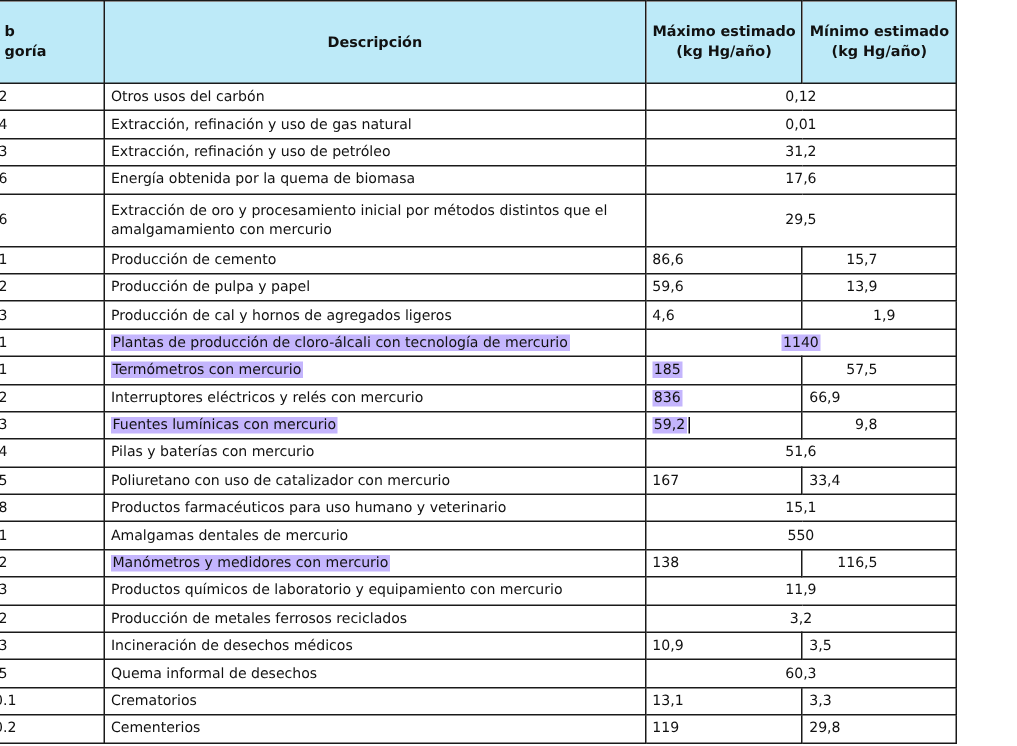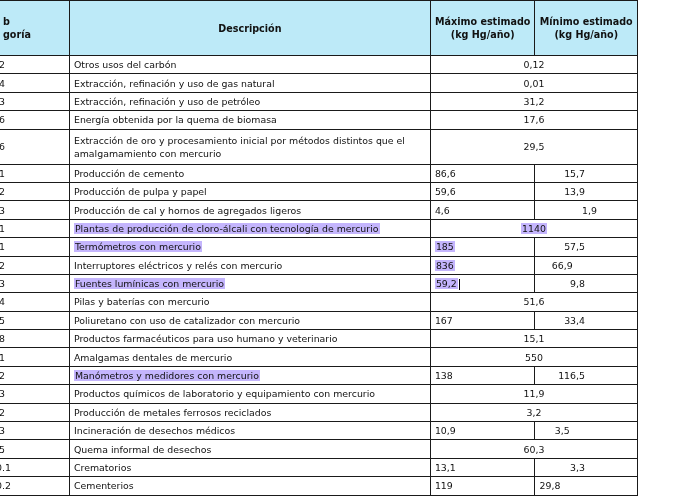--- a/index.html
+++ b/index.html
@@ -99,38 +99,38 @@
       <tr>
         <td class="cat">.1</td>
         <td class=""><span class="hl">Termómetros con mercurio</span></td>
         <td class="num"><span class="hl">185</span></td>
         <td class="num" style="text-align: right; padding-right: 52px;">57,5</td>
       </tr>
       <tr>
         <td class="cat">.2</td>
         <td class=""><span>Interruptores eléctricos y relés con mercurio</span></td>
         <td class="num"><span class="hl">836</span></td>
-        <td class="num" style="text-align: center; padding-right: 52px;">66,9</td>
+        <td class="num" style="text-align: left; padding-right: 52px;">66,9</td>
       </tr>
       <tr>
         <td class="cat">.3</td>
         <td class=""><span class="hl">Fuentes lumínicas con mercurio</span></td>
         <td class="num"><span class="hl">59,2</span><span class="caret"></span></td>
         <td class="num" style="text-align: right; padding-right: 52px;">9,8</td>
       </tr>
       <tr>
         <td class="cat">.4</td>
         <td class=""><span>Pilas y baterías con mercurio</span></td>
         <td colspan="2" class="span"><span>51,6</span></td>
       </tr>
       <tr>
         <td class="cat">.5</td>
         <td class=""><span>Poliuretano con uso de catalizador con mercurio</span></td>
         <td class="num"><span>167</span></td>
-        <td class="num" style="text-align: right; padding-right: 52px;">33,4</td>
+        <td class="num" style="padding-right: 52px;">33,4</td>
       </tr>
       <tr>
         <td class="cat">.8</td>
         <td class=""><span>Productos farmacéuticos para uso humano y veterinario</span></td>
         <td colspan="2" class="span"><span>15,1</span></td>
       </tr>
       <tr>
         <td class="cat">.1</td>
         <td class=""><span>Amalgamas dentales de mercurio</span></td>
         <td colspan="2" class="span"><span>550</span></td>
@@ -148,32 +148,32 @@
       </tr>
       <tr>
         <td class="cat">.2</td>
         <td class=""><span>Producción de metales ferrosos reciclados</span></td>
         <td colspan="2" class="span"><span>3,2</span></td>
       </tr>
       <tr>
         <td class="cat">.3</td>
         <td class=""><span>Incineración de desechos médicos</span></td>
         <td class="num"><span>10,9</span></td>
-        <td class="num" style="text-align: center; padding-right: 52px;">3,5</td>
+        <td class="num" style="text-align: left; padding-right: 52px;">3,5</td>
       </tr>
       <tr>
         <td class="cat">.5</td>
         <td class=""><span>Quema informal de desechos</span></td>
         <td colspan="2" class="span"><span>60,3</span></td>
       </tr>
       <tr>
         <td class="cat">0.1</td>
         <td class=""><span>Crematorios</span></td>
         <td class="num"><span>13,1</span></td>
-        <td class="num" style="text-align: right; padding-right: 52px;">3,3</td>
+        <td class="num" style="text-align: left; padding-right: 52px;">3,3</td>
       </tr>
       <tr>
         <td class="cat">0.2</td>
         <td class=""><span>Cementerios</span></td>
         <td class="num"><span>119</span></td>
         <td class="num" style="padding-right: 52px;">29,8</td>
       </tr>
     </tbody>
 </table>
 

